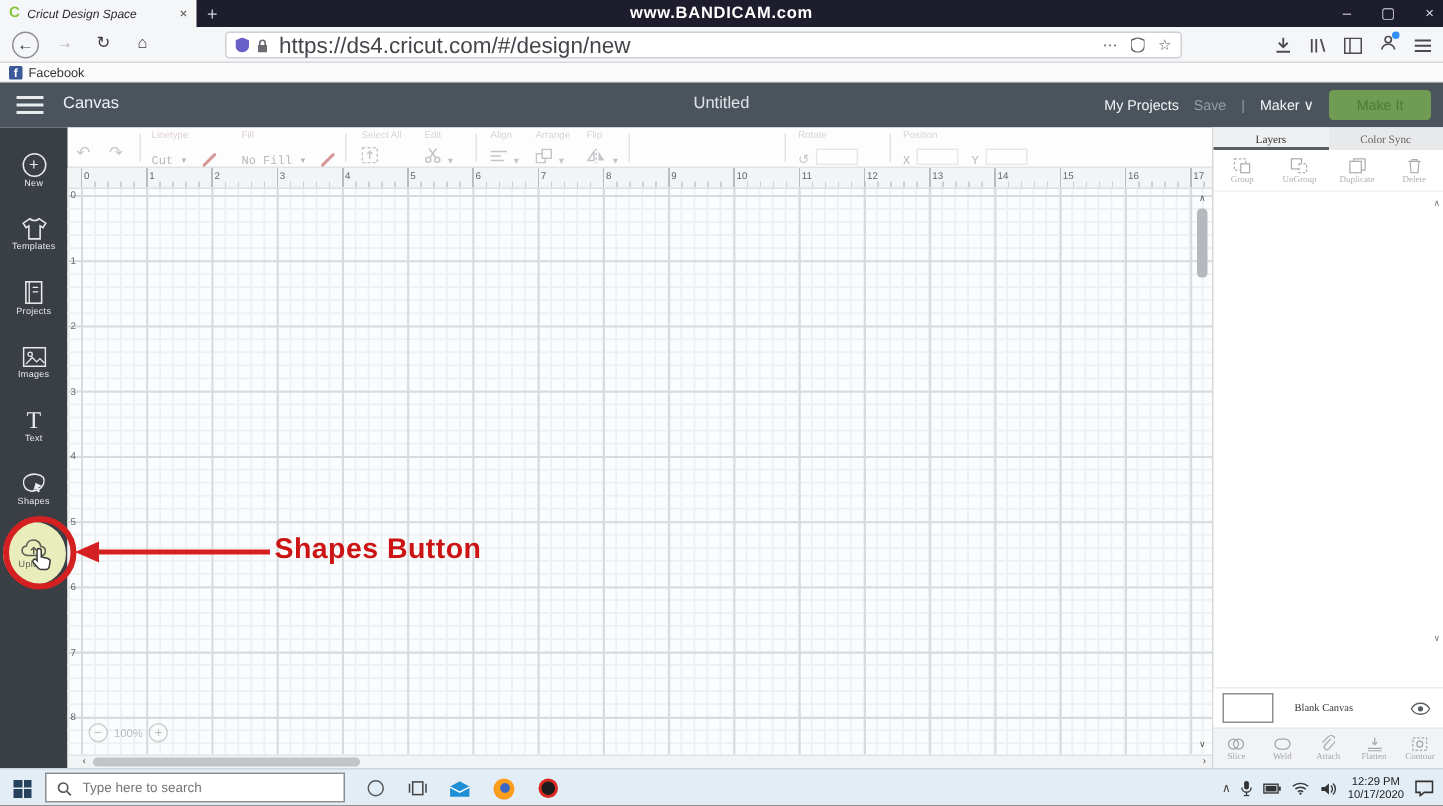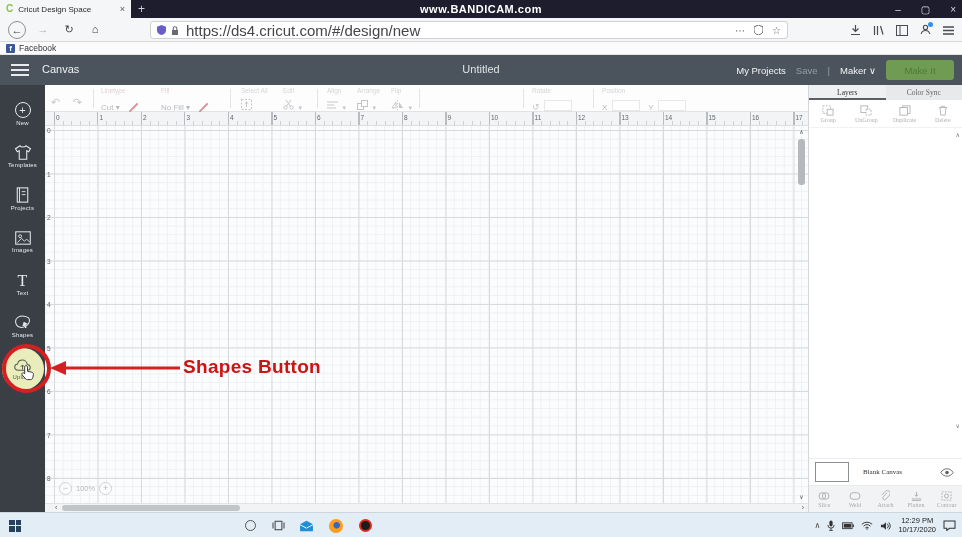--- a/index.html
+++ b/index.html
@@ -5,21 +5,21 @@
   html,body{margin:0;padding:0;background:#222;}
   #app{position:relative;width:962px;height:537px;overflow:hidden;background:#fff;
        font-family:"Liberation Sans",sans-serif;-webkit-font-smoothing:antialiased;}
   #app *{box-sizing:border-box;}
 
   
   .titlebar{position:absolute;left:0;top:0;width:962px;height:18px;background:#1e1d2d;}
   .tab{position:absolute;left:0;top:0;width:131px;height:18px;background:#f5f6f7;
        display:flex;align-items:center;padding:0 6px;gap:5px;}
   .tab-logo{color:#8bc53f;font-weight:bold;font-size:10px;line-height:1;}
-  .tab-title{font-size:8px;color:#2a2a2e;flex:1;white-space:nowrap;overflow:hidden;}
+  .tab-title{font-size:8px;color:#2a2a2e;flex:1;white-space:nowrap;overflow:hidden;font-style:italic;}
   .tab-close{font-size:9px;color:#555;}
   .newtab{position:absolute;left:138px;top:1px;color:#cfd0dc;font-size:12px;line-height:16px;}
   .watermark{position:absolute;left:0;right:0;top:0;height:18px;text-align:center;
        color:#fff;font-size:11px;font-weight:bold;line-height:18px;letter-spacing:.5px;}
   .winbtns{position:absolute;right:6px;top:0;height:18px;display:flex;gap:20px;align-items:center;color:#d8d8e0;font-size:10px;}
 
   
   .navbar{position:absolute;left:0;top:18px;width:962px;height:24px;background:#f5f6f7;border-bottom:1px solid #d8d8da;}
   .navbtn{position:absolute;top:3px;width:18px;height:18px;text-align:center;line-height:17px;font-size:11px;color:#3c3c41;}
   .backbtn{border:1px solid #8f8f96;border-radius:50%;}
@@ -43,21 +43,21 @@
   .hd-title{position:absolute;left:0;right:0;top:8px;text-align:center;color:#dfe3e6;font-size:11px;}
   .hd-right{position:absolute;right:8px;top:0;height:30px;display:flex;align-items:center;gap:10px;}
   .hd-link{color:#f2f4f5;font-size:9.5px;}
   .hd-muted{color:#939da5;font-size:9.5px;}
   .makeit{width:68px;height:20px;background:#6f9b52;border:none;border-radius:3px;color:#4e7a38;font-size:9.5px;font-family:"Liberation Sans",sans-serif;}
 
   
   .edittb{position:absolute;left:45px;top:85px;width:763px;height:27px;background:#fdfdfe;border-bottom:1px solid #e2e3e5;}
   .tbg{position:absolute;top:2px;opacity:.5;}
   .tb-label{font-size:6.5px;color:#bfa3ad;display:block;margin-bottom:2px;}
-  .tb-val{font-size:8px;color:#70757a;}
+  .tb-val{font-size:8px;color:#70757a;font-family:Liberation Mono, monospace;}
   .pen{display:inline-block;width:12px;height:2px;background:#b23434;transform:rotate(-45deg) translateY(-2px);margin-left:5px;border-radius:1px;}
   .tb-sep{position:absolute;top:4px;width:1px;height:19px;background:#e3e4e6;}
   .fld{display:inline-block;width:28px;height:11px;border:1px solid #d4d5d7;background:#fff;vertical-align:middle;}
   .tb-ic{font-size:11px;color:#8b9096;}
   .lockico{display:inline-block;width:7px;height:6px;border:1px solid #9aa0a5;border-radius:1px;position:relative;top:1px;margin:0 2px;}
 
   
   .sidebar{position:absolute;left:0;top:85px;width:45px;height:427px;background:#3a3e45;padding-top:8px;}
   .sb-item{position:relative;height:42.5px;display:flex;flex-direction:column;align-items:center;justify-content:center;gap:2px;color:#e8eaec;}
   .sb-item svg{display:block;}
@@ -445,20 +445,27 @@
 
   <div class="taskbar">
     <div class="startbtn">
       <span class="winlogo">
           <i></i>
           <i></i>
           <i></i>
           <i></i>
         </span>
     </div>
+    <div class="tsearch">
+      <svg style="position:absolute;left:7px;top:5px" width="10" height="10" viewBox="0 0 11 11">
+          <circle cx="4.5" cy="4.5" r="3.4" fill="none" stroke="#555" stroke-width="1.2"></circle>
+          <line x1="7.2" y1="7.2" x2="10.2" y2="10.2" stroke="#555" stroke-width="1.2"></line>
+        </svg>
+      <input placeholder="Type here to search" style="">
+    </div>
     <div class="tico" style="left:238px">
         <span class="cortana"></span>
       </div>
     <div class="tico" style="left:266px">
       <svg width="13" height="11" viewBox="0 0 15 13">
           <rect x="3.5" y="1.5" width="8" height="10" fill="none" stroke="#444" stroke-width="1.2"></rect>
           <path d="M1 3 V10 M14 3 V10" stroke="#444" stroke-width="1.2"></path>
         </svg>
     </div>
     <div class="tico" style="left:294px">

